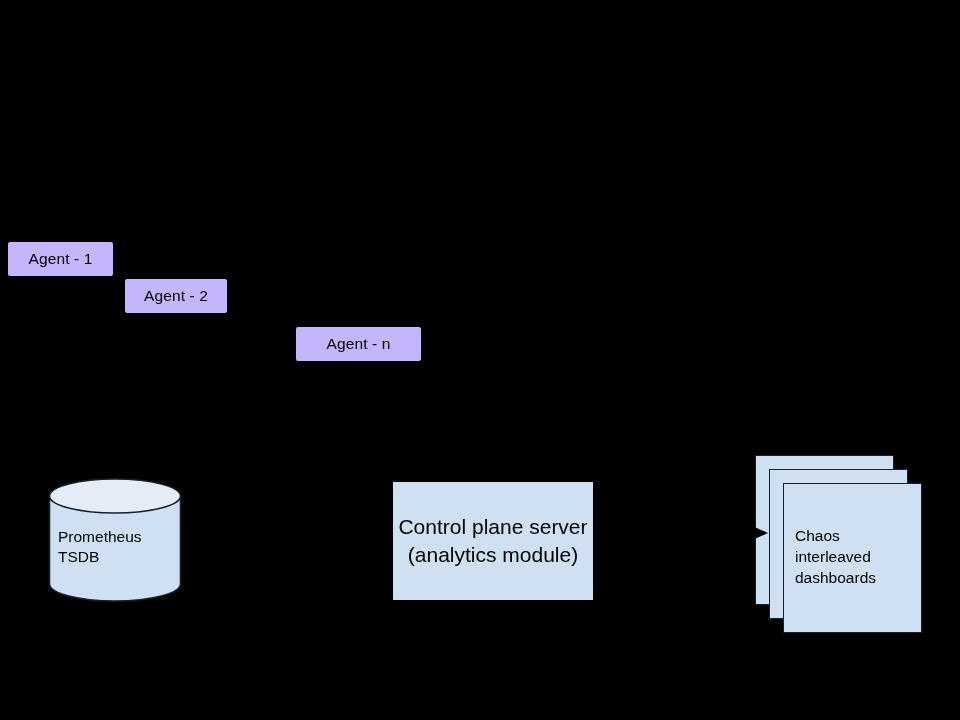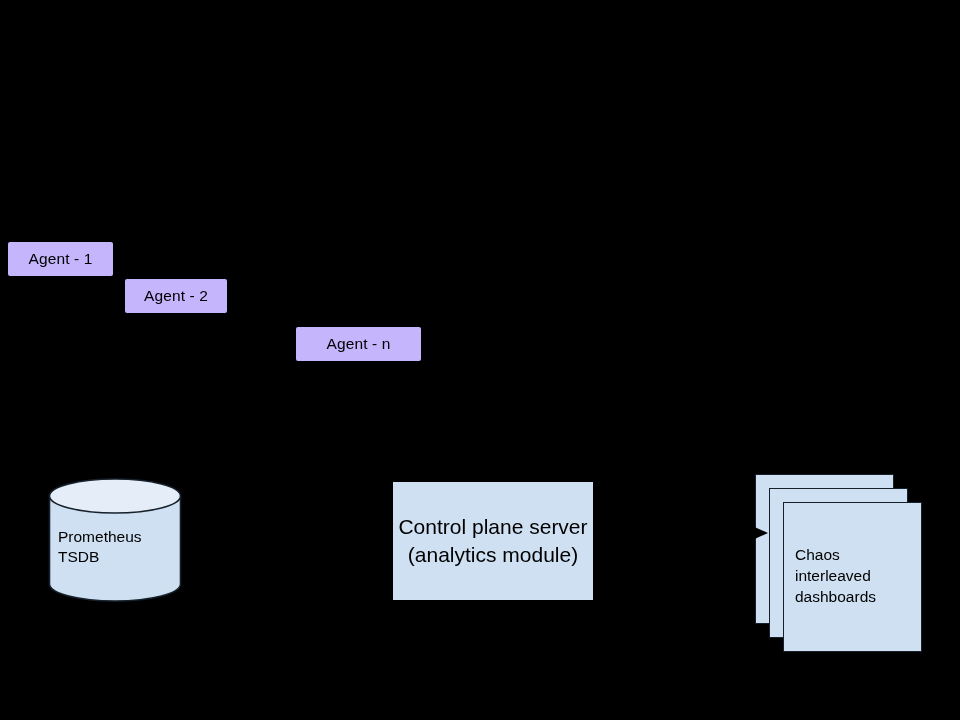--- a/index.html
+++ b/index.html
@@ -62,21 +62,20 @@
     text-align: left;
     white-space: pre-line;
   }
 
   
   .panel {
     position: absolute;
     background: #cfe0f3;
     border: 1px solid #16212b;
     box-sizing: border-box;
-    margin-top: 19px;
   }
   .panel-label {
     position: absolute;
     color: #000000;
     font-size: 15.5px;
     line-height: 1.35;
     text-align: left;
     white-space: pre-line;
   }
 

